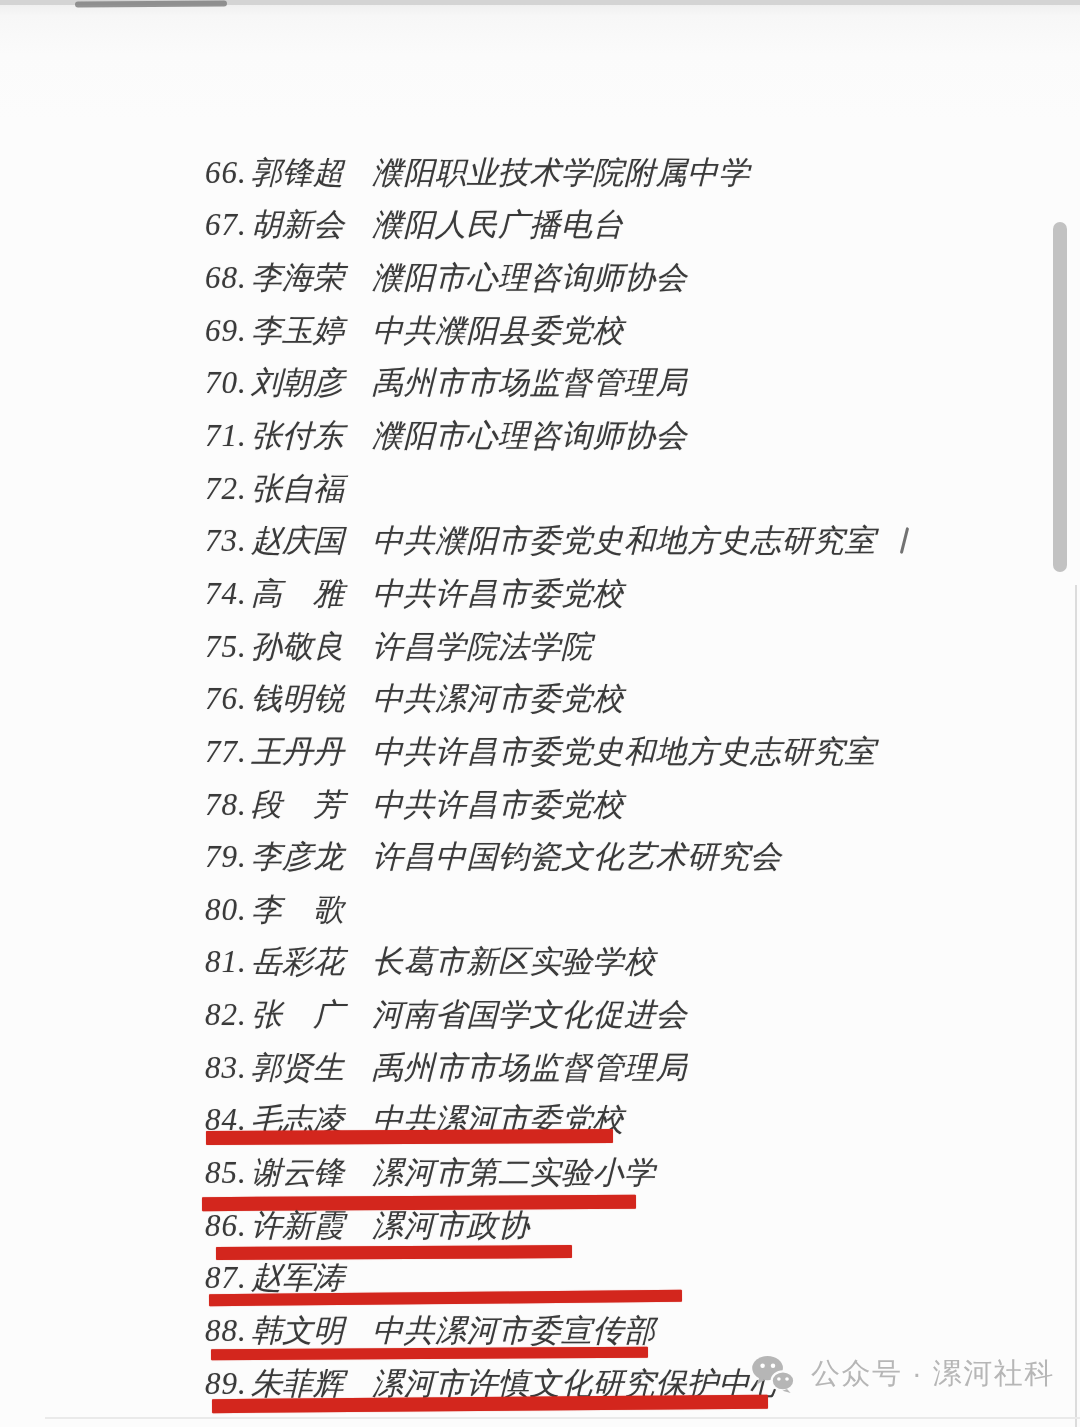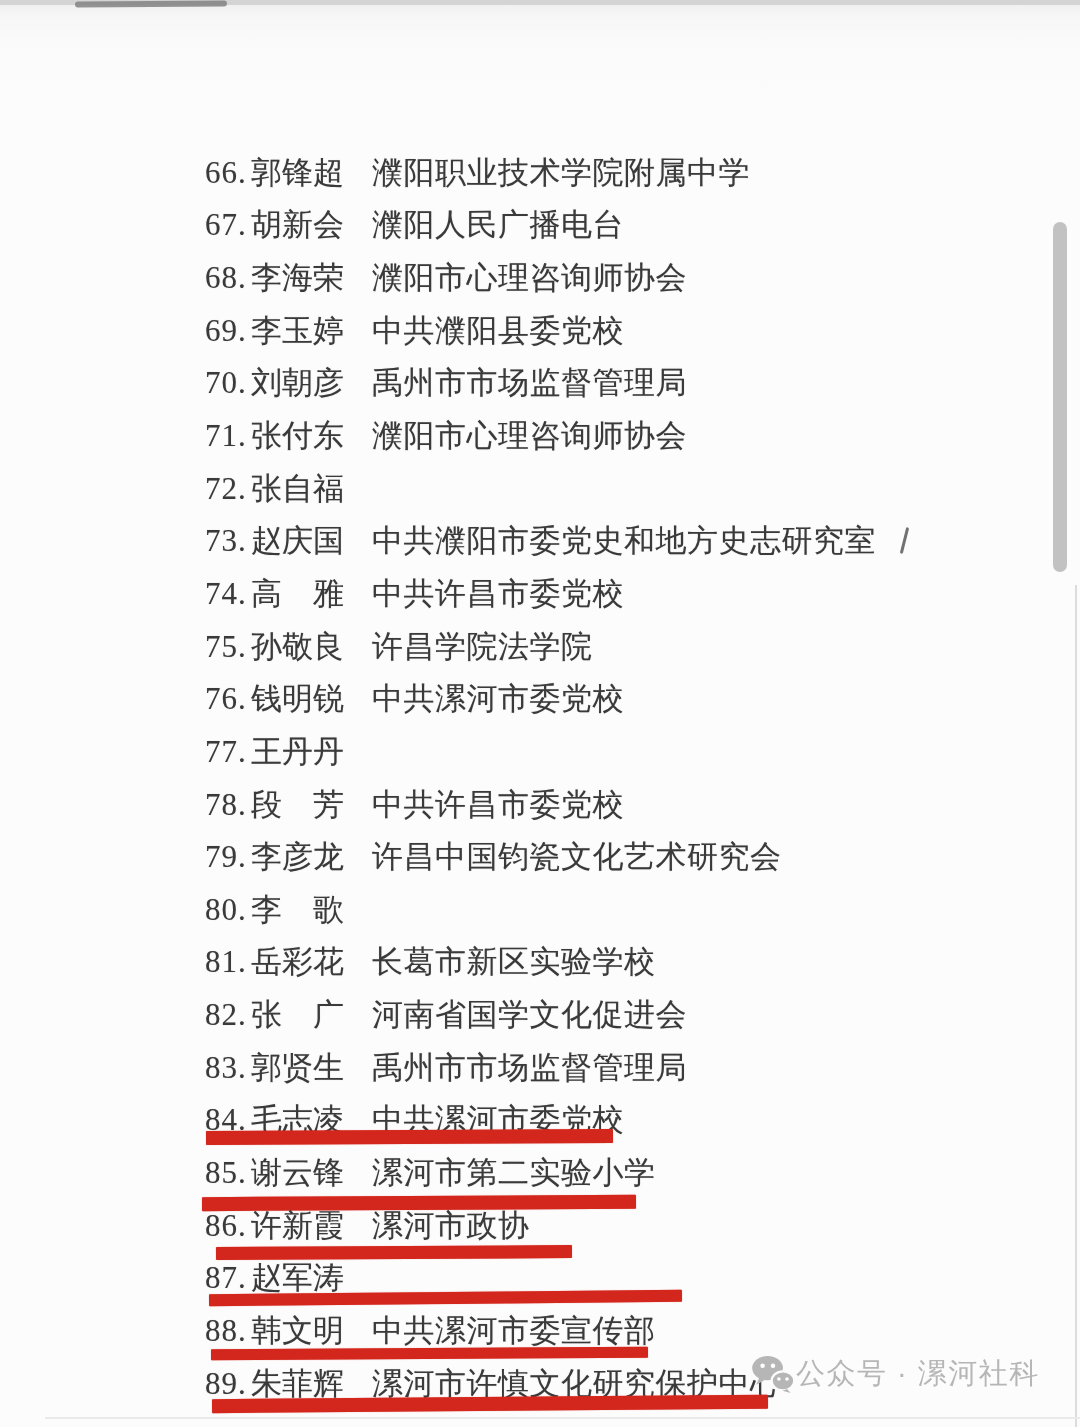--- a/index.html
+++ b/index.html
@@ -11,20 +11,21 @@
   .top-band{position:absolute;top:0;left:0;right:0;height:5px;background:#d4d4d4;}
   .top-streak{position:absolute;top:1px;left:75px;width:152px;height:6px;background:#828282;border-radius:3px;transform:rotate(-0.4deg);opacity:.85;}
 
   .rows{position:absolute;top:146px;left:0;width:100%;}
   .row{
     position:relative;height:52.65px;padding-left:205px;
     display:flex;align-items:center;
     font-size:31px;line-height:1;color:var(--text,#3a3a3a);
     text-shadow:0 0 1px rgba(80,80,80,.35);
     white-space:nowrap;
+    font-style:italic;
   }
   .num{display:inline-block;width:46px;letter-spacing:1px;}
   .name{display:inline-block;width:121px;white-space:pre;}
   .org{display:inline-block;letter-spacing:.5px;white-space:pre;}
   .redline{
     position:absolute;height:13px;background:var(--underline-red,#d3261d);
     border-radius:1px;box-shadow:0 0 1px rgba(211,38,29,.6);
   }
 
   .scrollbar-thumb{
@@ -32,21 +33,21 @@
     background:var(--scrollbar-gray,#c2c2c2);border-radius:7px;
   }
   .pen-tick{
     position:absolute;left:903px;top:527px;width:3px;height:27px;
     background:#4f4f4f;border-radius:3px;transform:rotate(14deg);opacity:.8;
   }
   .right-edge{position:absolute;right:3px;top:585px;bottom:0;width:2px;background:#dcdcdc;}
   .bottom-line{position:absolute;left:45px;right:0;bottom:8px;height:2px;background:#eaeaea;}
 
   .watermark{
-    position:absolute;left:750px;top:1354px;display:flex;align-items:center;gap:0;
+    position:absolute;left:750px;top:1354px;display:flex;align-items:center;gap:15px;
     color:var(--watermark-gray,#b6b6b6);font-size:29px;letter-spacing:1.5px;
     font-family:"Liberation Sans","DejaVu Sans",sans-serif;
   }
   .watermark svg{display:block;}
 </style>
 </head>
 <body>
 
 <div class="page">
 
@@ -104,20 +105,21 @@
         <span class="org">许昌学院法学院</span>
       </div>
     <div class="row">
         <span class="num">76.</span>
         <span class="name">钱明锐</span>
         <span class="org">中共漯河市委党校</span>
       </div>
     <div class="row">
         <span class="num">77.</span>
         <span class="name">王丹丹</span>
+        <span class="org">中共许昌市委党史和地方史志研究室</span>
       </div>
     <div class="row">
         <span class="num">78.</span>
         <span class="name">段　芳</span>
         <span class="org">中共许昌市委党校</span>
       </div>
     <div class="row">
         <span class="num">79.</span>
         <span class="name">李彦龙</span>
         <span class="org">许昌中国钧瓷文化艺术研究会</span>

